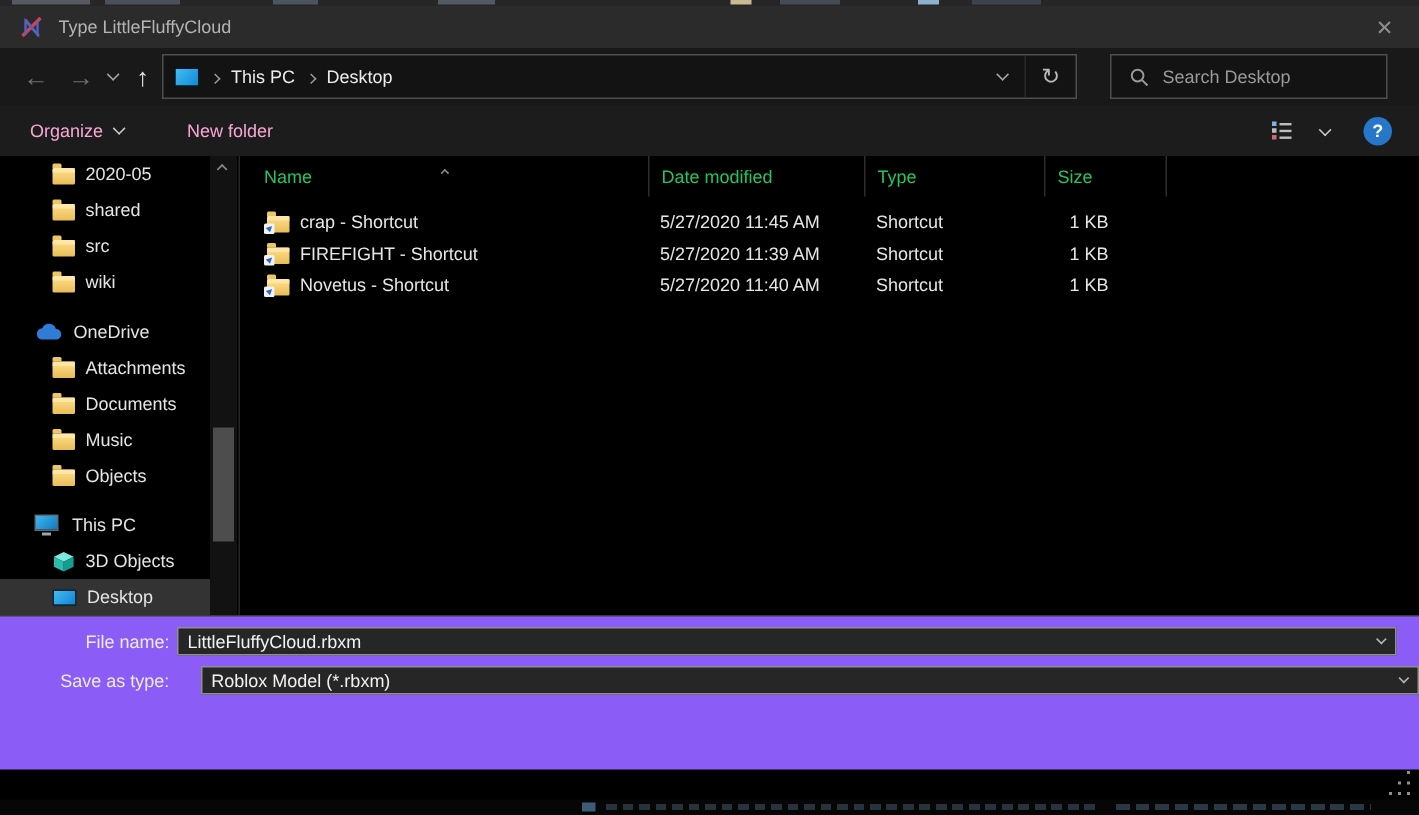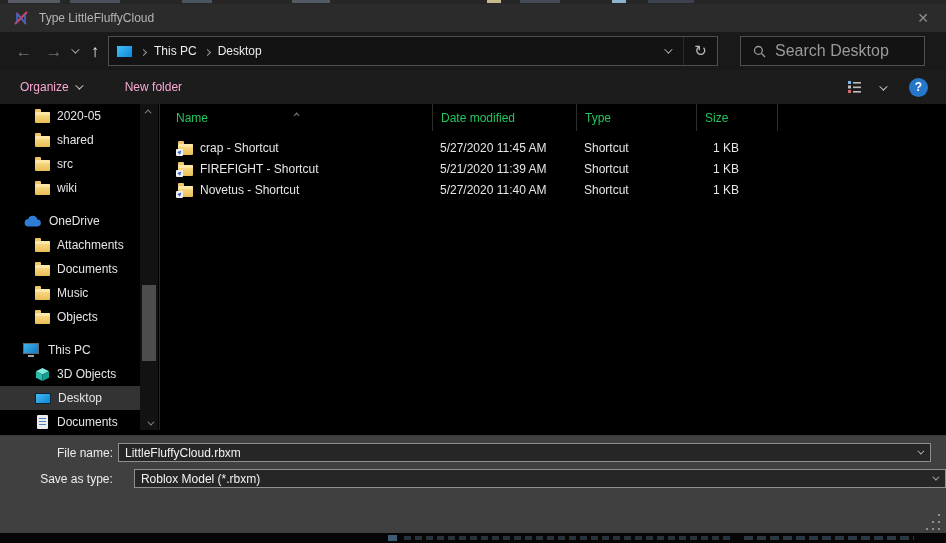--- a/index.html
+++ b/index.html
@@ -39,21 +39,21 @@
   .crumb-sep { margin:0 8px; }
   .crumb { color:#ececec; cursor:default; }
   .addr-right { margin-left:auto; display:flex; align-items:center; height:100%; }
   .addr-drop { width:32px; height:100%; display:flex; align-items:center; justify-content:center; }
   .addr-refresh { width:34px; height:100%; display:flex; align-items:center; justify-content:center;
     color:#b9b9b9; font-size:15px; border-left:1px solid #2a2a2a; }
   .searchbox { position:absolute; left:740px; top:4px; width:185px; height:30px;
     background:#131313; border:1px solid #4f4f4f; display:flex; align-items:center; }
   .searchbox svg { margin:0 9px 0 12px; flex:0 0 auto; }
   .searchbox input { background:transparent; border:none; outline:none; color:#fdba74;
-    font-family:"Liberation Sans",sans-serif; font-size:16px; width:130px; }
+    font-family:"Liberation Sans",sans-serif; font-size:12px; width:130px; }
   .searchbox input::placeholder { color:#9a9a9a; opacity:1; }
 
   
   .toolbar { position:absolute; left:0; top:70px; width:946px; height:34px; background:#1c1c1c;
     display:flex; align-items:center; }
   .tb-item { display:flex; align-items:center; gap:6px; color:#f9a8d4; height:100%; padding:0 10px; }
   .tb-organize { margin-left:10px; }
   .tb-newfolder { margin-left:24px; }
   .tb-right { margin-left:auto; display:flex; align-items:center; }
   .tb-viewicon { display:flex; align-items:center; padding:0 6px; }
@@ -117,22 +117,22 @@
   .rc-size { width:81px; text-align:center; padding-right:21px; }
   .shortcut-wrap { position:relative; width:15px; height:12px; flex:0 0 auto; }
   .shortcut-wrap .icon-folder { position:absolute; left:0; top:0; }
   .shortcut-badge { position:absolute; left:-2px; bottom:-2px; width:7px; height:7px;
     background:#f2f2f2; border-radius:1px; z-index:2; display:flex; align-items:center; justify-content:center; }
   .shortcut-badge::after { content:""; width:0; height:0;
     border-left:2px solid transparent; border-right:2px solid transparent;
     border-bottom:4px solid #2f66cf; transform:rotate(45deg); }
 
   
-  .band { position:absolute; left:0; top:435px; width:946px; height:103px;
-    background:#404040; border-top:1px solid #3a3a3a; }
+  .band { position:absolute; left:0; top:410px; width:946px; height:103px;
+    background:#8b5cf6; border-top:1px solid #3a3a3a; }
   .field-row { position:absolute; left:0; width:946px; height:19px; display:flex; align-items:center; }
   .field-row .flabel { width:118px; text-align:right; padding-right:5px; color:#ececec; }
   .fbox { position:relative; width:813px; height:19px; background:#262626; border:1px solid #8f8f8f;
     display:flex; align-items:center; }
   .fbox input { flex:1; background:transparent; border:none; outline:none; color:#f2f2f2;
     font-family:"Liberation Sans",sans-serif; font-size:12px; padding:0 0 0 6px; }
   .fbox .sel-text { flex:1; padding-left:6px; color:#f2f2f2; white-space:nowrap; }
   .fbox .drop { width:22px; height:100%; display:flex; align-items:center; justify-content:center; }
   .fbox .drop .chev { width:5px; height:5px; border-color:#b5b5b5; }
 
@@ -355,21 +355,21 @@
       </div>
 
       <div class="fl-row">
         <div class="rc-name">
           <span class="shortcut-wrap">
             <span class="icon-folder"></span>
               <span class="shortcut-badge"></span>
           </span>
           <span class="nm">FIREFIGHT - Shortcut</span>
         </div>
-        <div class="rc-date">5/21/2020 11:39 AM</div>
+        <div class="rc-date">5/27/2020 11:39 AM</div>
         <div class="rc-type">Shortcut</div>
         <div class="rc-size">1 KB</div>
       </div>
 
       <div class="fl-row">
         <div class="rc-name">
           <span class="shortcut-wrap">
             <span class="icon-folder"></span>
               <span class="shortcut-badge"></span>
           </span>

